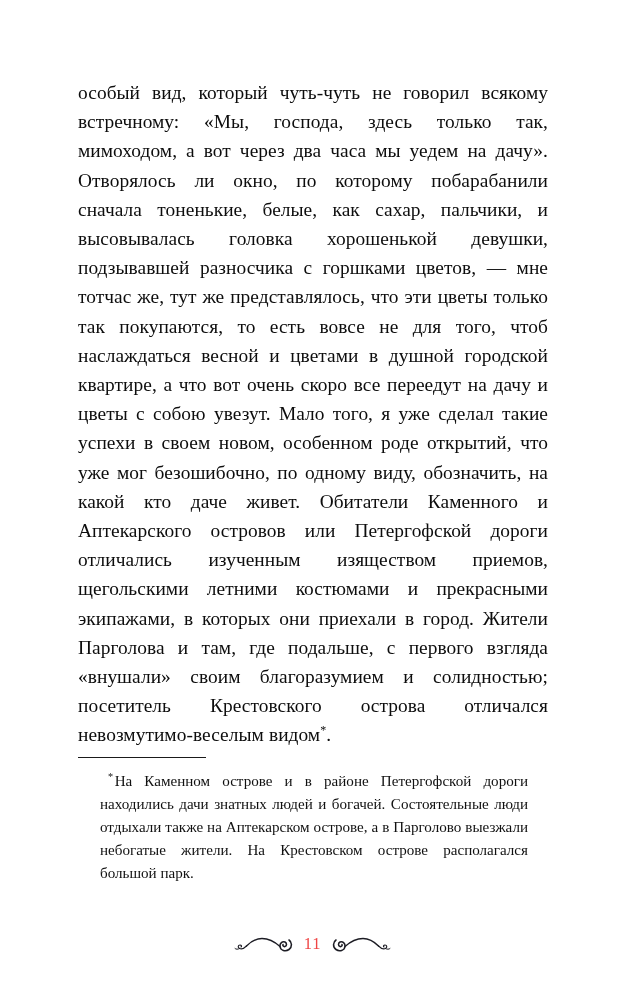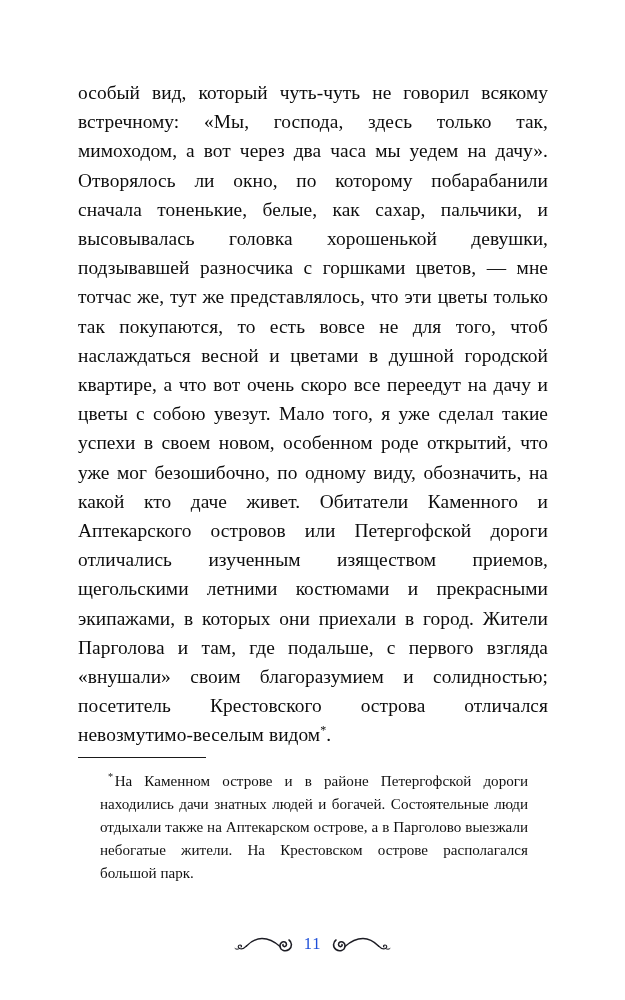--- a/index.html
+++ b/index.html
@@ -111,21 +111,21 @@
     flex: 0 0 auto;
   }
 
   .ornament.right {
     transform: scaleX(-1);
   }
 
   .folio-number {
     font-size: 16.5px;
     line-height: 1;
-    color: #1d4ed8;
+    color: #ef4444;
     letter-spacing: 0.8px;
     font-family: "Liberation Serif", "DejaVu Serif", serif;
     padding-bottom: 1px;
   }
 </style>
 </head>
 <body>
 
 <div class="page">
 

